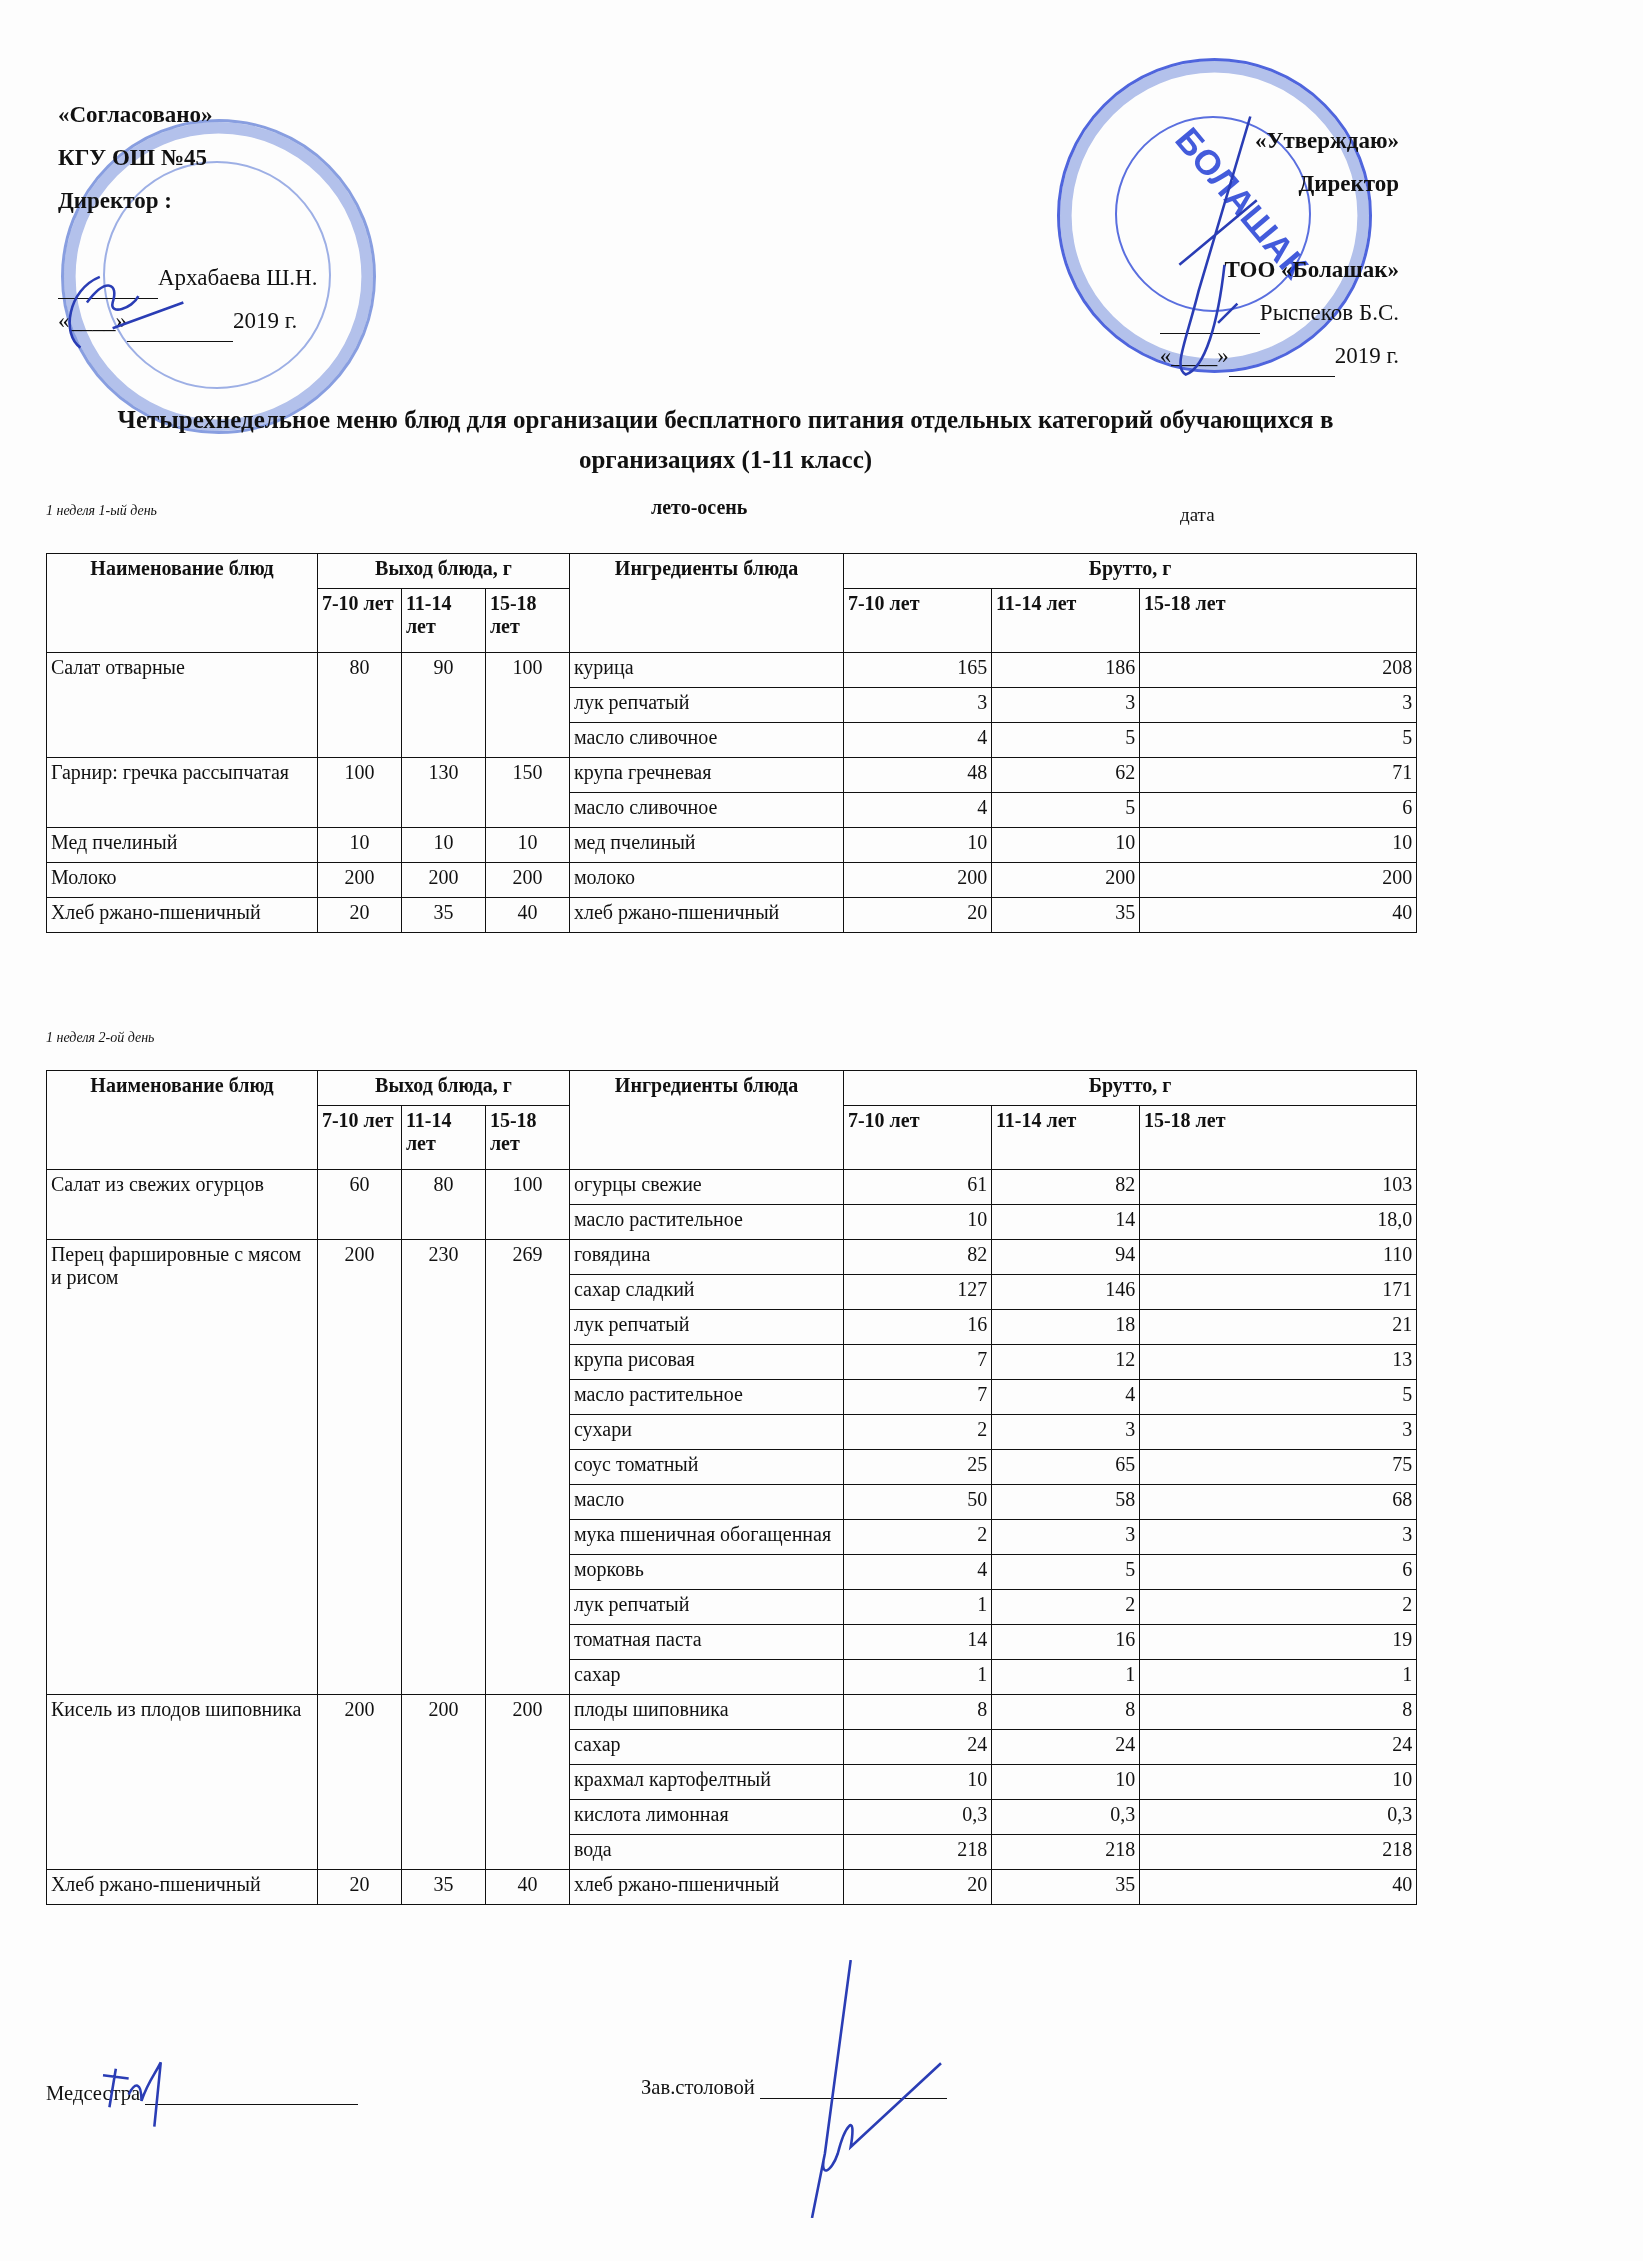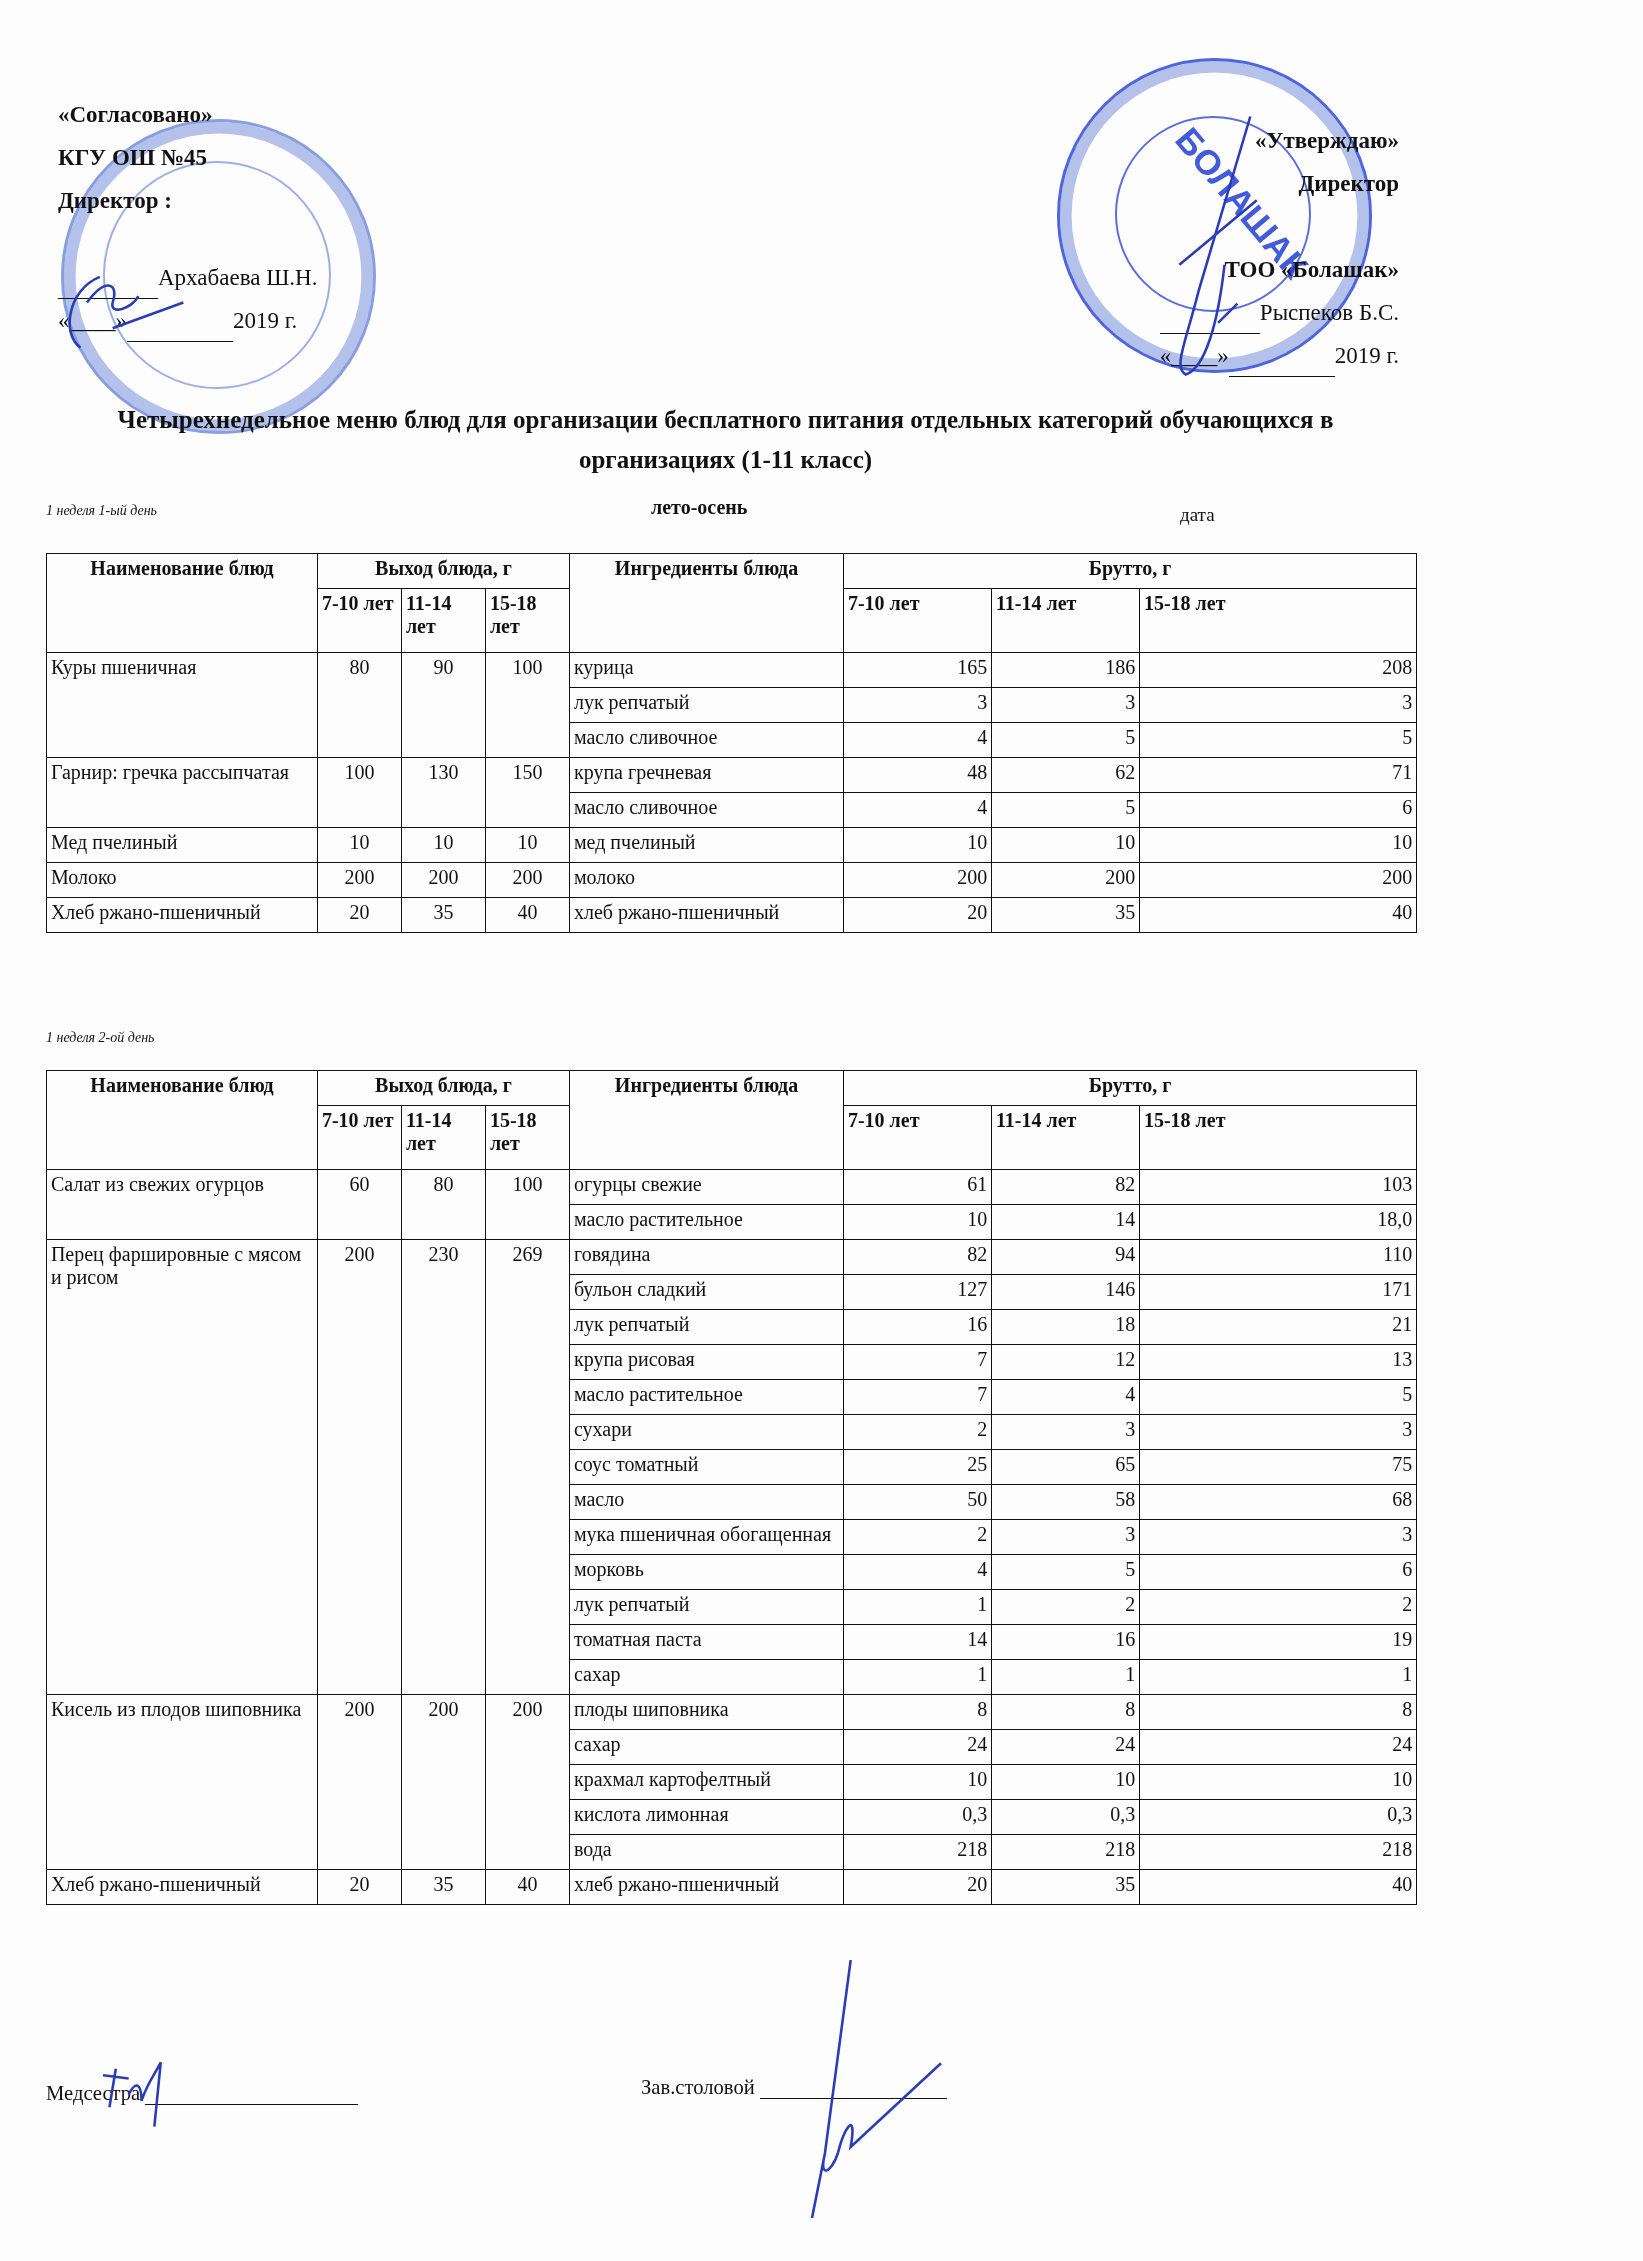--- a/index.html
+++ b/index.html
@@ -121,21 +121,21 @@
       </tr>
       <tr style="height:64px">
         <th class="sub">7-10 лет</th>
         <th class="sub">11-14 лет</th>
         <th class="sub">15-18 лет</th>
         <th class="sub">7-10 лет</th>
         <th class="sub">11-14 лет</th>
         <th class="sub">15-18 лет</th>
       </tr>
       <tr class="rowh">
-        <td rowspan="3">Куры пшеничная</td>
+        <td rowspan="3">Салат отварные</td>
         <td rowspan="3" class="numc">80</td>
         <td rowspan="3" class="numc">90</td>
         <td rowspan="3" class="numc">100</td>
         <td class="ing">курица</td>
         <td class="num">165</td>
         <td class="num">186</td>
         <td class="num">208</td>
       </tr>
       <tr class="rowh">
         <td class="ing">лук репчатый</td>
@@ -246,21 +246,21 @@
         <td rowspan="13">Перец фаршировные с мясом и рисом</td>
         <td rowspan="13" class="numc">200</td>
         <td rowspan="13" class="numc">230</td>
         <td rowspan="13" class="numc">269</td>
         <td class="ing">говядина</td>
         <td class="num">82</td>
         <td class="num">94</td>
         <td class="num">110</td>
       </tr>
       <tr class="rowh">
-        <td class="ing">бульон сладкий</td>
+        <td class="ing">сахар сладкий</td>
         <td class="num">127</td>
         <td class="num">146</td>
         <td class="num">171</td>
       </tr>
       <tr class="rowh">
         <td class="ing">лук репчатый</td>
         <td class="num">16</td>
         <td class="num">18</td>
         <td class="num">21</td>
       </tr>

